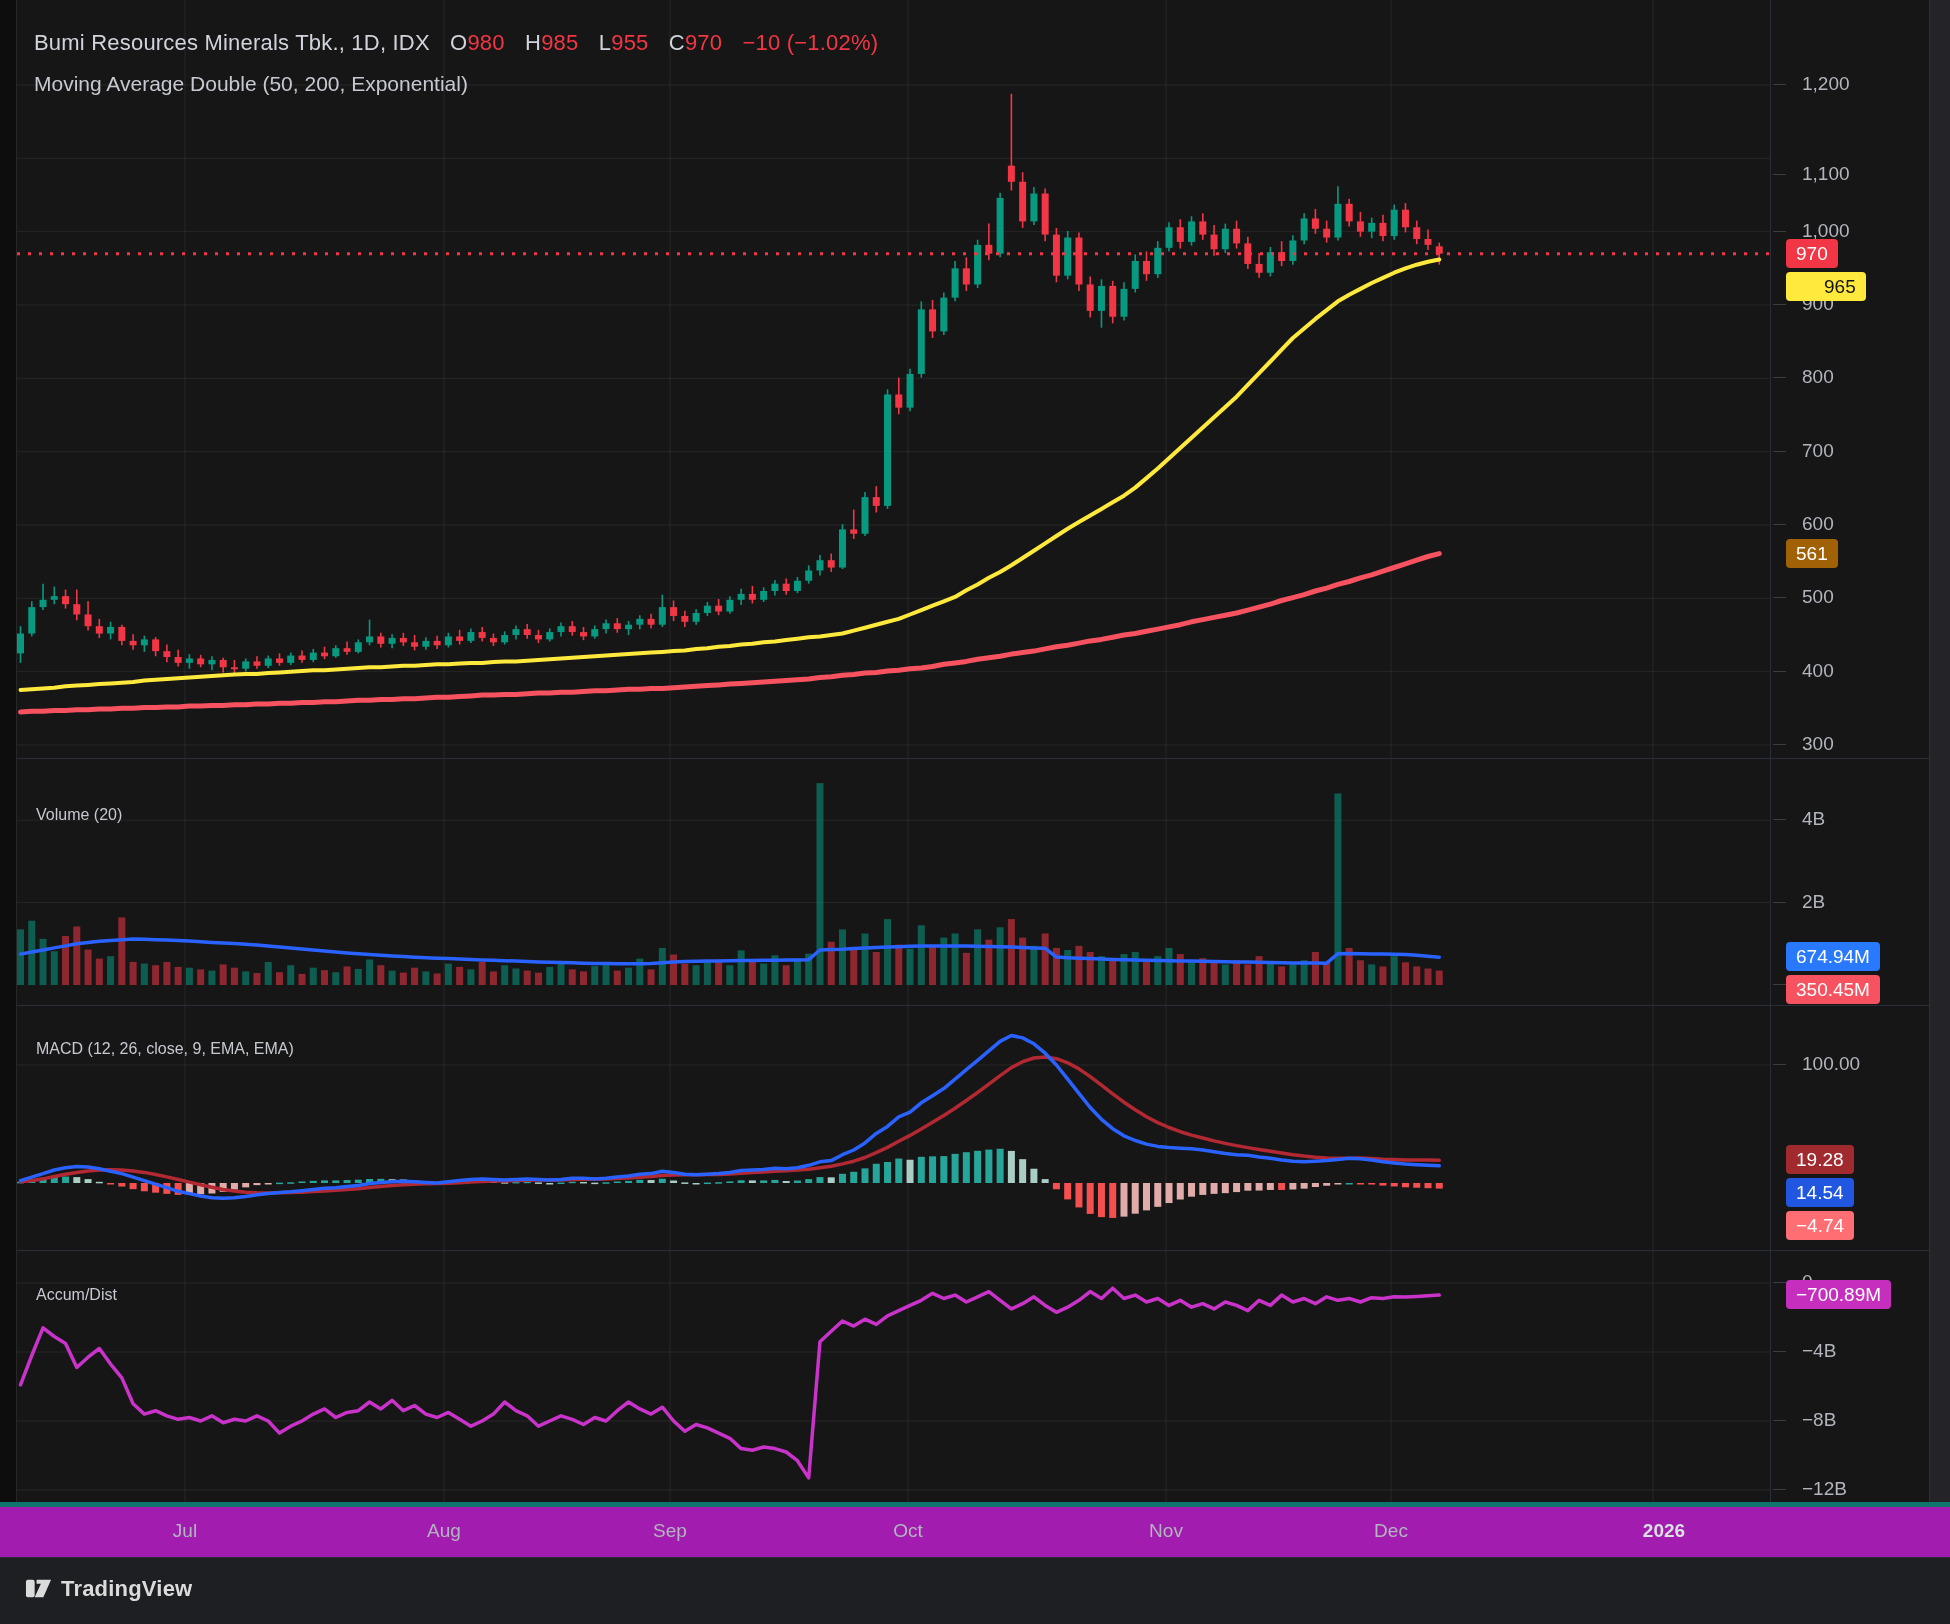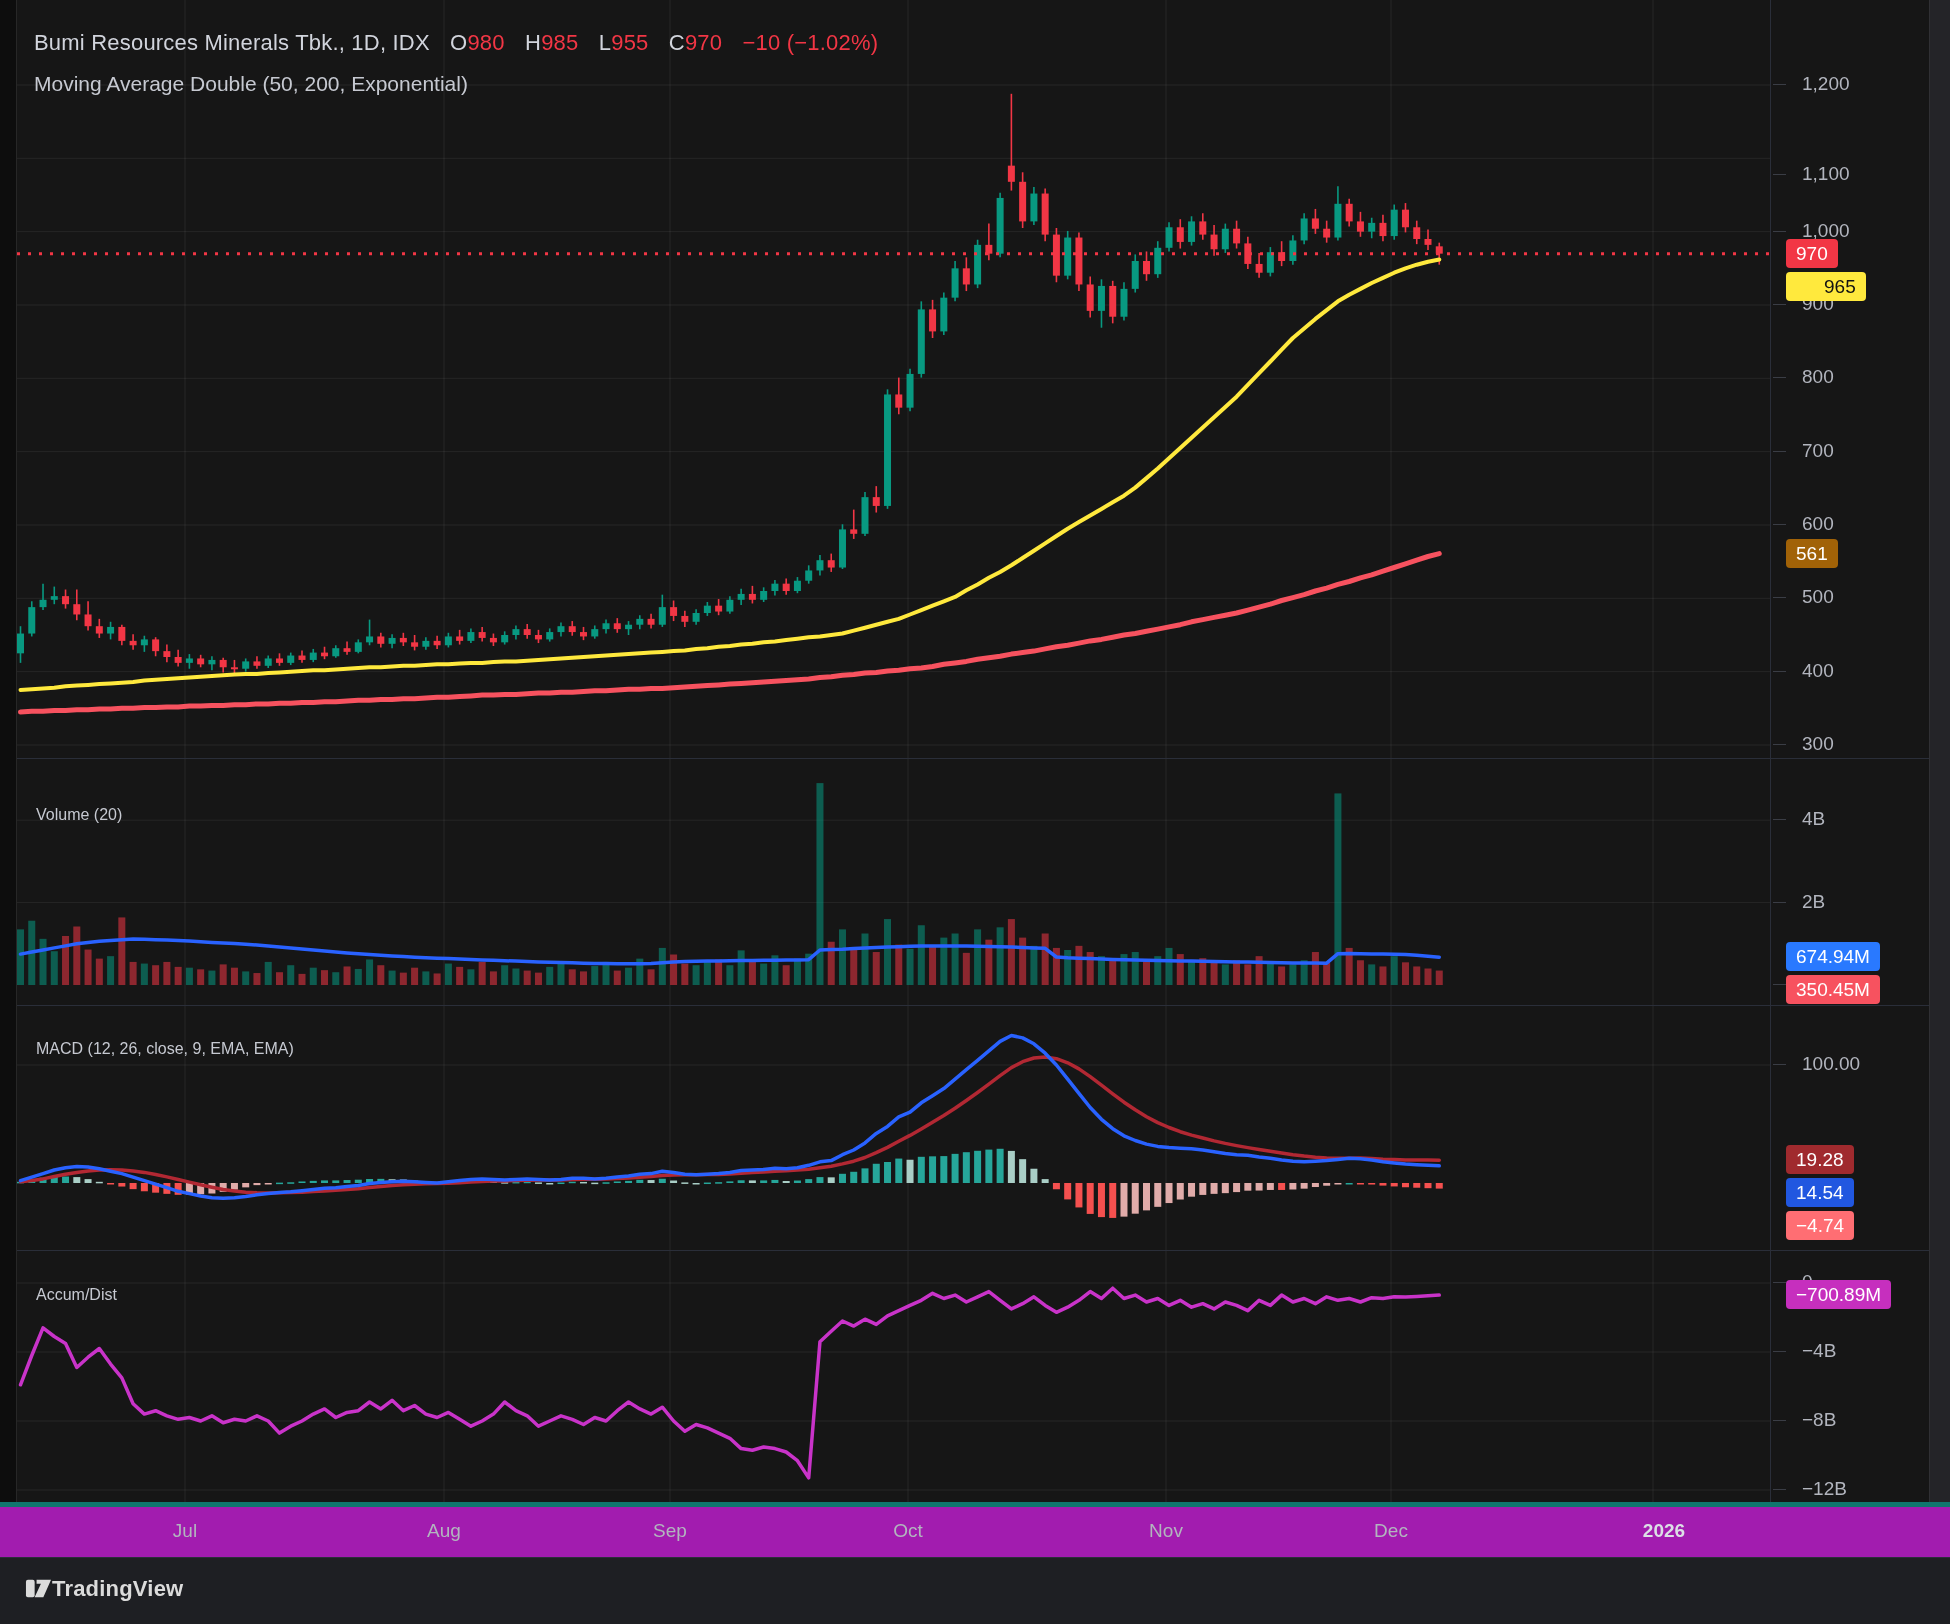--- a/index.html
+++ b/index.html
@@ -19,21 +19,21 @@
   .header .line1 .num{color:#F23645}
   .header .line1 .pair{margin-left:14px}
   .header .line1 .chg{color:#F23645;margin-left:14px}
   .header .line2{font-size:21px;color:#C6C9D1;margin-top:16px}
   .pane-title{position:absolute;left:36px;font-size:16px;color:#C6C9D1;z-index:4}
   .time-band{position:absolute;left:0;top:1502px;width:1950px;height:50px;background:#a21caf;
              border-top:5px solid #0f766e;border-bottom:1px solid #2A2E39;z-index:3}
   .time-label{position:absolute;top:13px;transform:translateX(-50%);color:#B2B5BE;font-size:19px}
   .time-label.strong{color:#DCDFE6;font-weight:700}
   .footer{position:absolute;left:0;top:1553px;width:1950px;height:71px;background:#1E1F23}
-  .brand{position:absolute;left:25px;top:22px;display:flex;align-items:center;color:#DBDBDB}
+  .brand{position:absolute;left:25px;top:22px;display:flex;align-items:center;gap:9px;color:#DBDBDB}
   .brand svg{display:block;fill:#DBDBDB}
   .brand .brand-text{font-size:22px;font-weight:600;letter-spacing:.2px}
 </style>
 </head>
 <body>
 
 <div id="app">
 
   <svg class="pane" id="svg-main" width="1770" height="758" style="top:0">
       <line x1="185" y1="0" x2="185" y2="758" stroke="rgba(255,255,255,0.07)" stroke-width="1"></line>

